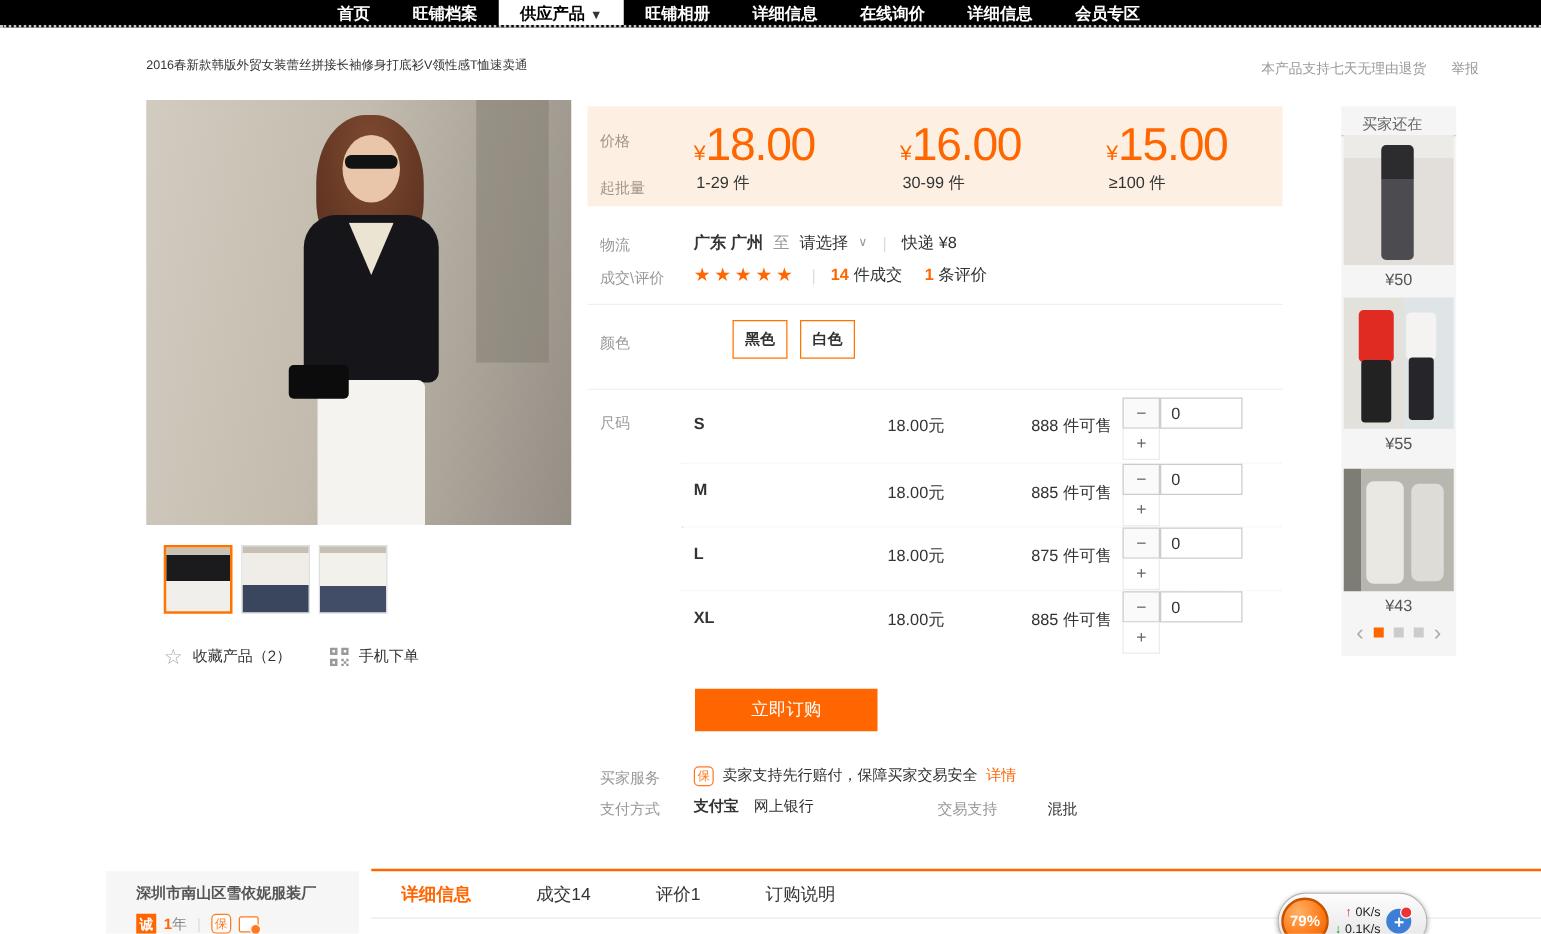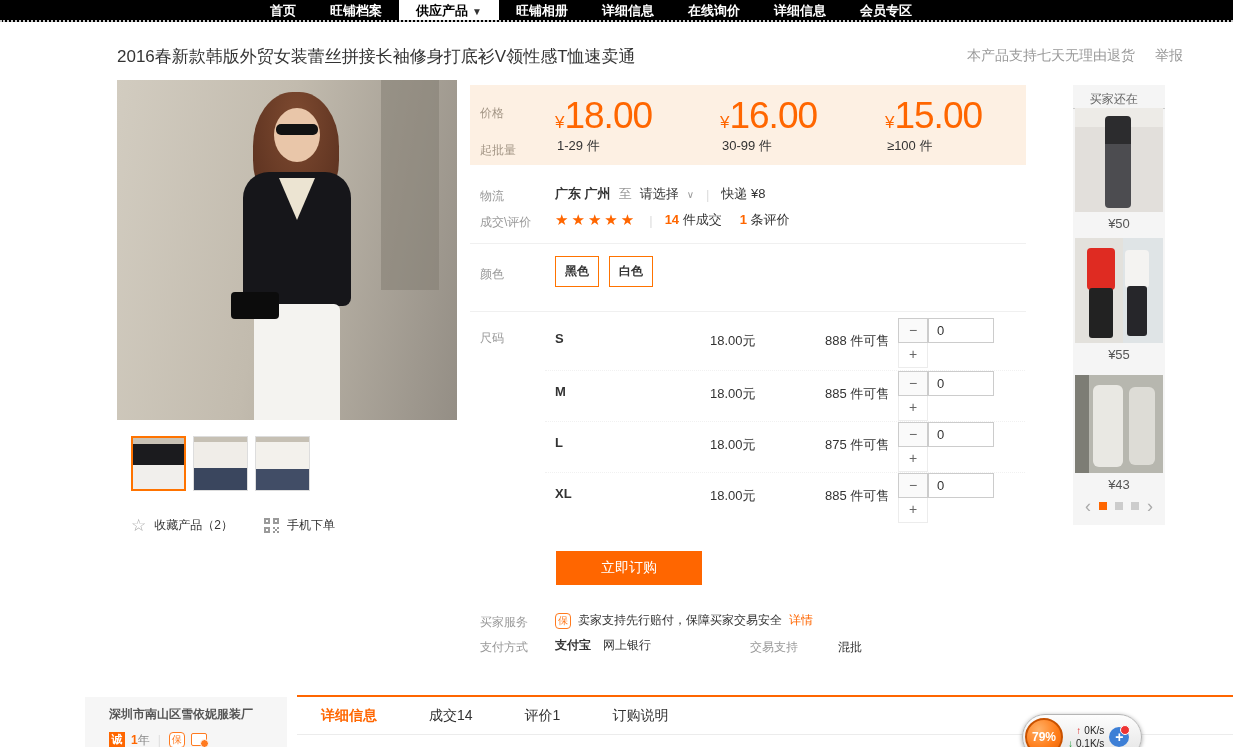--- a/index.html
+++ b/index.html
@@ -7,22 +7,22 @@
   body { font-family:"Liberation Sans","DejaVu Sans",sans-serif; background:#fff; position:relative; overflow:hidden; color:#333; }
   .abs { position:absolute; }
 
   
   .nav { left:0; top:0; width:1233px; height:22px; background:#000; display:flex; align-items:stretch; padding-left:253px; border-bottom:2px dotted #c9c9c9; }
   .nav-item { color:#fff; font-size:13px; font-weight:bold; line-height:22px; padding:0 17px; cursor:pointer; white-space:nowrap; }
   .nav-item.active { background:#fff; color:#000; }
   .nav-item .caret { font-size:10px; color:#333; margin-left:4px; }
 
   
-  .title { left:117px; top:45px; font-size:17px; color:#333; }
-  .header-right { right:50px; top:47px; font-size:14px; color:#999; display:flex; gap:20px; }
+  .title { left:117px; top:45px; font-size:10px; color:#333; }
+  .header-right { right:50px; top:47px; font-size:11px; color:#999; display:flex; gap:20px; }
   .header-right .report { cursor:pointer; }
 
   
   .main-photo { left:117px; top:80px; width:340px; height:340px; background:linear-gradient(100deg,#d2ccc0 0%,#c2bbae 45%,#948e85 100%); overflow:hidden; }
   .ph-door { position:absolute; right:18px; top:0; width:58px; height:210px; background:#847d72; opacity:.55; }
   .ph-hair { position:absolute; left:136px; top:12px; width:86px; height:118px; background:radial-gradient(ellipse at 50% 25%,#7e4a30,#582f1e); border-radius:46% 46% 42% 42%; }
   .ph-face { position:absolute; left:157px; top:28px; width:46px; height:54px; background:#e9c6a9; border-radius:50%; }
   .ph-glasses { position:absolute; left:159px; top:44px; width:42px; height:11px; background:#121212; border-radius:5px; }
   .ph-top { position:absolute; left:126px; top:92px; width:108px; height:134px; background:#16161a; border-radius:26px 26px 8px 8px; }
   .ph-lace { position:absolute; left:162px; top:98px; width:36px; height:42px; background:#ece4d2; clip-path:polygon(0 0,100% 0,50% 100%); }
@@ -56,21 +56,21 @@
   .log-dest { color:#333; cursor:pointer; }
   .log-caret { color:#999; font-size:10px; cursor:pointer; }
   .vsep { color:#ddd; margin:0 4px; }
   .trade-row { left:555px; top:211px; display:flex; align-items:center; gap:8px; font-size:13px; }
   .stars { color:#ff6600; font-size:15px; letter-spacing:3px; }
   .o-num { color:#ff6600; font-weight:bold; }
 
   .div1 { left:470px; top:243px; width:556px; height:0; border-top:1px solid #f0f0f0; }
   .div2 { left:470px; top:311px; width:556px; height:0; border-top:1px solid #f0f0f0; }
 
-  .color-chips { left:555px; top:256px; display:flex; gap:10px; }
+  .color-chips { left:586px; top:256px; display:flex; gap:10px; }
   .chip { border:1px solid #ff7300; background:#fff; padding:6px 9px; font-size:12px; font-weight:bold; color:#333; cursor:pointer; }
 
   .size-row { position:absolute; left:545px; width:480px; height:52px; }
   .size-name { position:absolute; left:10px; top:13px; font-size:13px; font-weight:bold; }
   .size-price { position:absolute; left:165px; top:14px; font-size:13px; }
   .size-stock { position:absolute; left:280px; top:14px; font-size:13px; }
   .size-row + .size-row { border-top:1px dotted #f1f1f1; }
   .stepper { position:absolute; left:353px; top:0; width:100px; height:50px; }
   .st-minus { position:absolute; left:0; top:0; width:30px; height:25px; border:1px solid #ccc; background:#fafafa; color:#666; font-size:14px; text-align:center; line-height:23px; cursor:pointer; }
   .st-input { position:absolute; left:30px; top:0; width:66px; height:25px; border:1px solid #ccc; background:#fff; font-size:13px; padding-left:8px; color:#333; font-family:inherit; }

